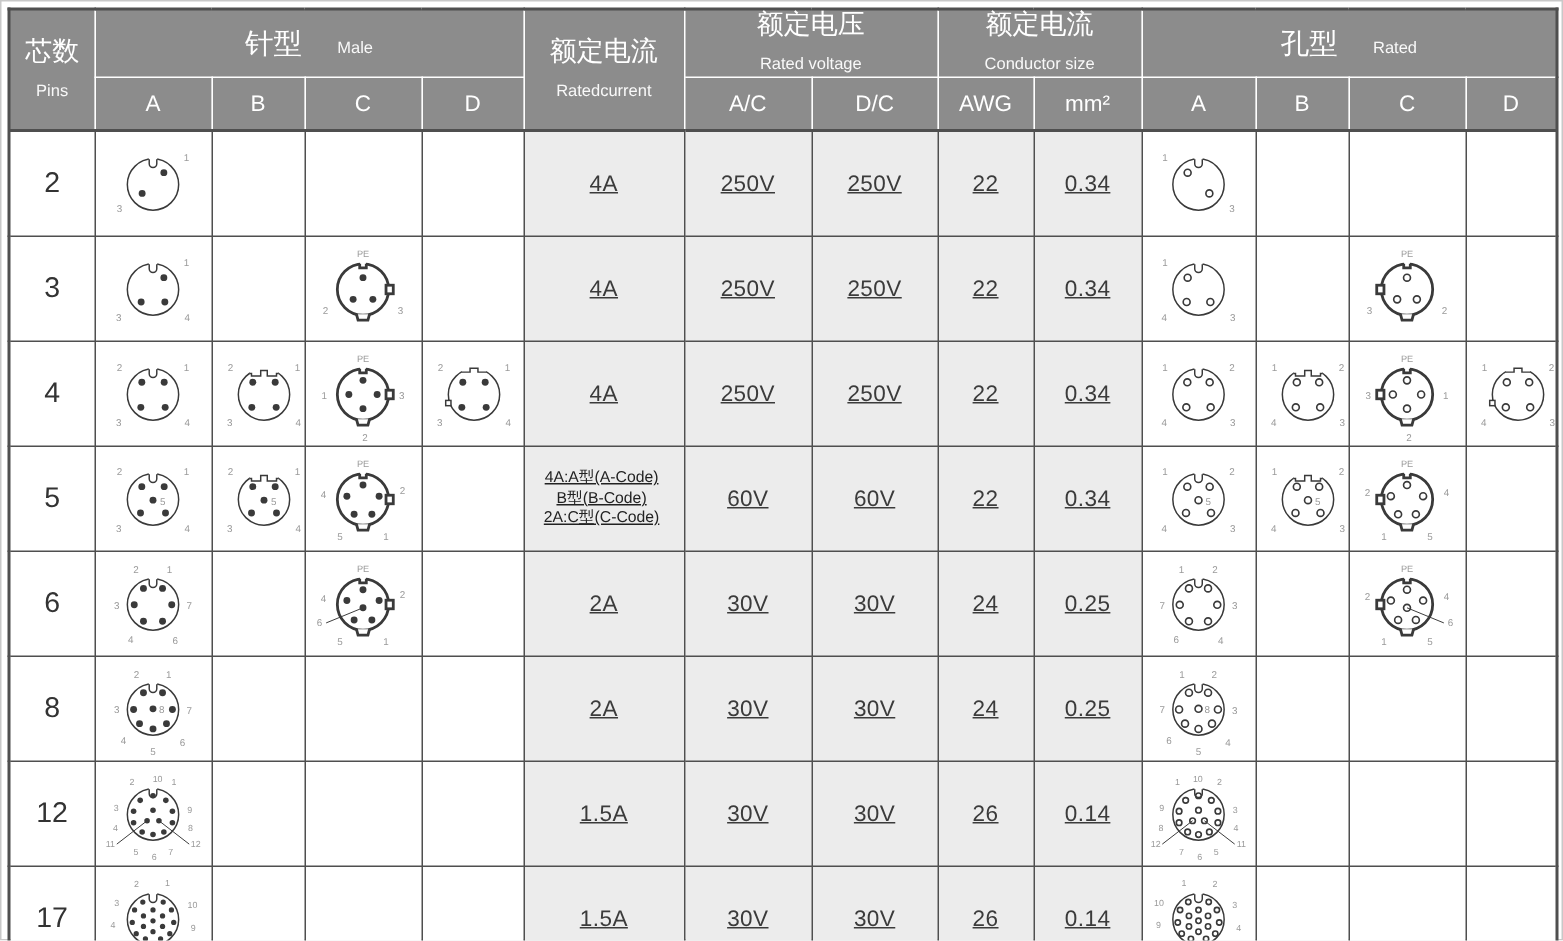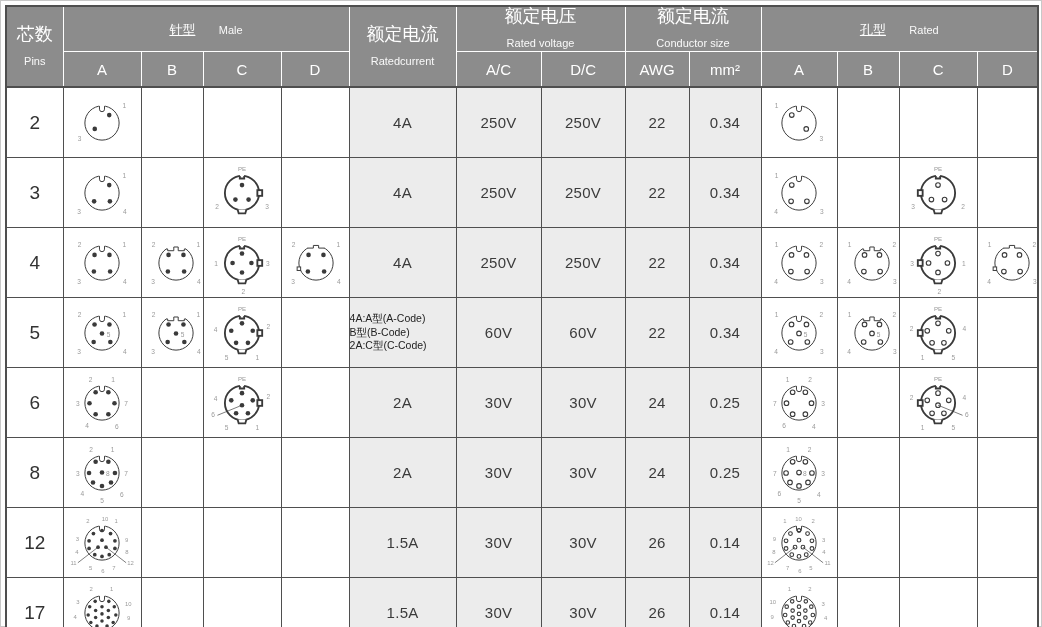--- a/index.html
+++ b/index.html
@@ -2,31 +2,31 @@
 <html><head>
 <meta charset="utf-8">
 <style>
   html,body{margin:0;padding:0;background:#fff;font-family:"Liberation Sans","DejaVu Sans",sans-serif;}
   .page{width:1042px;height:627px;box-sizing:border-box;padding:4px;background:#fff;border:1px solid #c8c8c8;}
   table{border-collapse:collapse;table-layout:fixed;width:1032px;border:2.5px solid #4f4f4f;}
   
   thead th{background:#8c8c8c;color:#fff;border:1.5px solid #ffffff;font-weight:normal;padding:1px 0;}
   thead tr.grp th{height:32px;}
   thead tr.sub th{height:32px;font-size:15px;}
-  .inline .zh{font-size:13px;text-decoration:underline;}
+  .inline .zh{font-size:19px;}
   .inline .en{font-size:11px;margin-left:19px;opacity:.95;}
   .stack .zh{display:block;font-size:18px;line-height:17px;}
   .stack .en{display:block;font-size:11px;line-height:13px;opacity:.95;margin-top:12px;}
   
   tbody td{border:1.5px solid #4f4f4f;background:#fff;text-align:center;vertical-align:middle;height:69px;padding:0;overflow:hidden;}
   tbody tr:first-child td{border-top:2.5px solid #4f4f4f;}
   td.shade{background:#ececec;}
   td.pins{font-size:19px;color:#333;}
-  td.val{font-size:15px;color:#3b3b3b;letter-spacing:.3px;}
-  td.cur.multiline{font-size:10.5px;line-height:13.5px;text-align:left;padding-right:3px;color:#222;letter-spacing:0;}
+  td.val{font-size:15px;color:#3b3b3b;letter-spacing:.3px;text-decoration:underline;}
+  td.cur.multiline{font-size:10.5px;line-height:13.5px;text-align:center;padding-right:3px;color:#222;letter-spacing:0;}
   svg.conn{width:68px;height:66px;display:block;margin:0 auto;}
 </style>
 </head>
 <body>
 
 <div class="page">
   <table>
     <colgroup>
       <col style="width:57px">
         <col style="width:78px">

